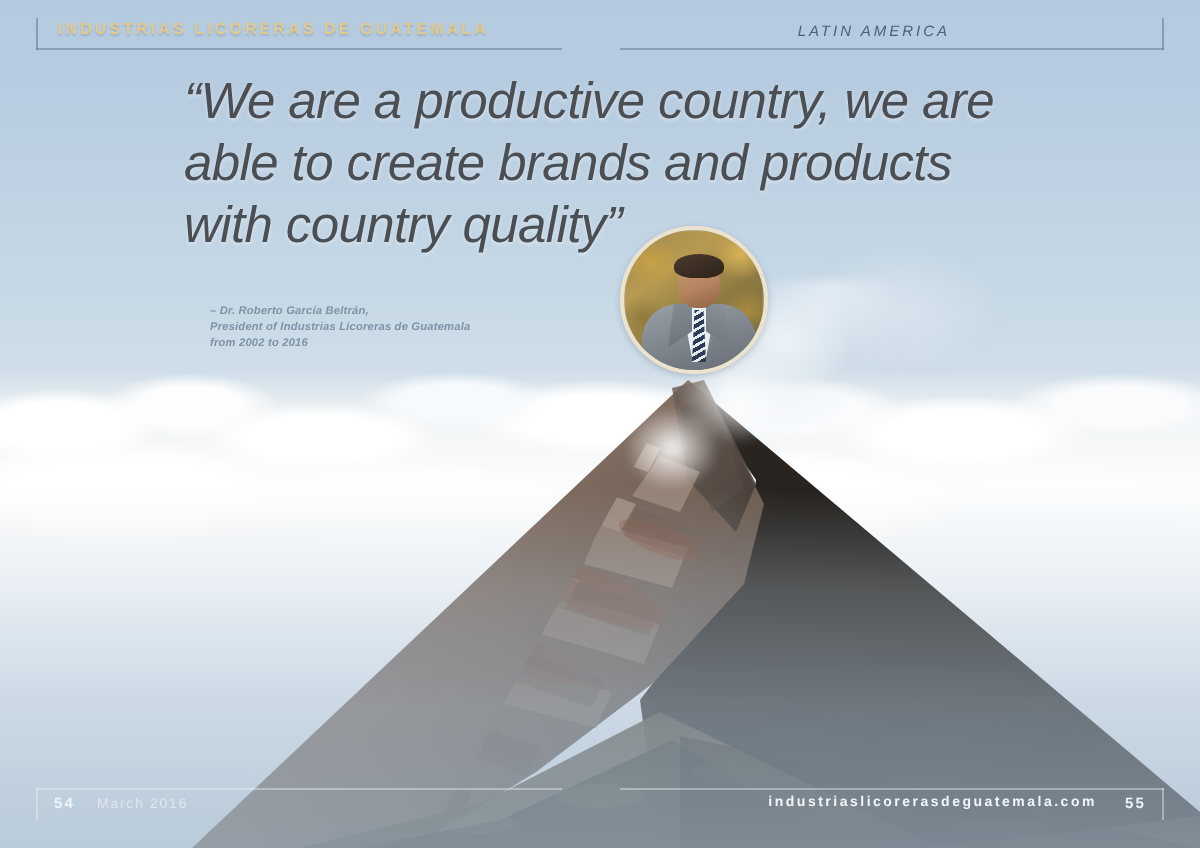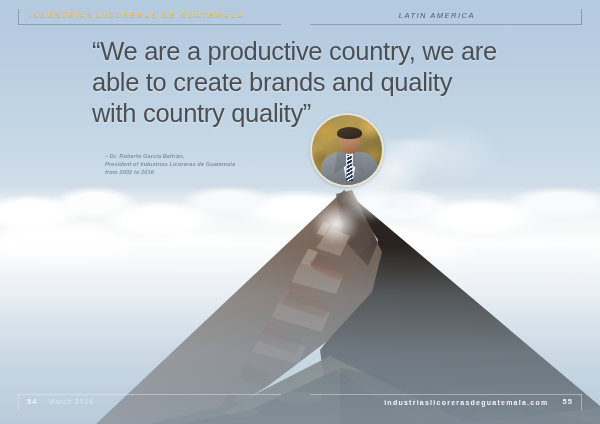--- a/index.html
+++ b/index.html
@@ -169,20 +169,21 @@
     font-style: italic;
   }
 
   
   .quote {
     position: absolute;
     left: 92px; top: 36px;
     width: 420px;
     font-size: 25.5px;
     line-height: 31px;
+    font-style: italic;
     font-weight: normal;
     color: #4b4f54;
     letter-spacing: -0.3px;
     text-shadow: 0 1px 2px rgba(255,255,255,0.42);
   }
   .quote-l { display: block; white-space: nowrap; }
 
   
   .attrib {
     position: absolute;
@@ -320,21 +321,21 @@
   .f-date {
     font-size: 7px;
     font-weight: normal;
     letter-spacing: 0.85px;
     color: #dfe7ee;
   }
   .f-right {
     position: absolute;
     right: 27px; top: 17px;
     display: flex;
-    align-items: flex-end;
+    align-items: center;
     white-space: nowrap;
   }
   .f-url {
     font-size: 7px;
     font-weight: bold;
     letter-spacing: 1.25px;
     color: #f2f6fa;
   }
   .f-pagenum-r {
     font-size: 7.5px;
@@ -444,21 +445,21 @@
     <div class="tick-l"></div>
     <div class="rule-left"></div>
     <div class="rule-right"></div>
     <div class="tick-r"></div>
     <div class="brand-head">INDUSTRIAS LICORERAS DE GUATEMALA</div>
     <div class="region-head">LATIN AMERICA</div>
   </div>
 
   <div class="quote">
     <span class="quote-l">“We are a productive country, we are</span>
-    <span class="quote-l">able to create brands and quality</span>
+    <span class="quote-l">able to create brands and products</span>
     <span class="quote-l">with country quality”</span>
   </div>
 
   <div class="attrib">
     <span>– Dr. Roberto García Beltrán,</span>
     <span>President of Industrias Licoreras de Guatemala</span>
     <span>from 2002 to 2016</span>
   </div>
 
   <div class="portrait" title="Dr. Roberto García Beltrán portrait">

